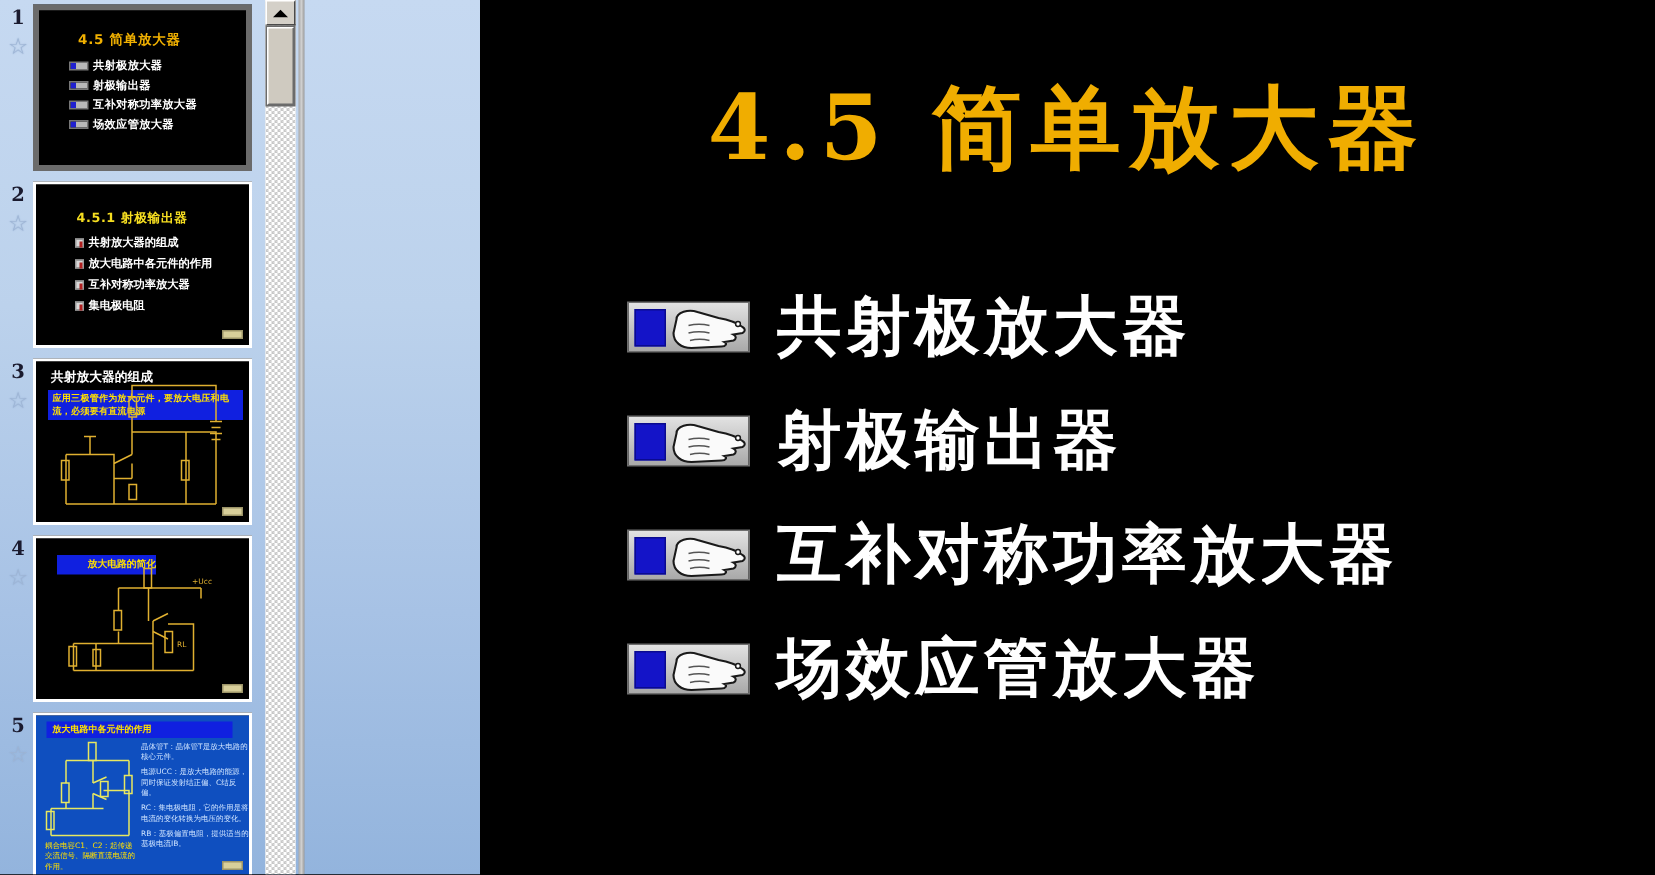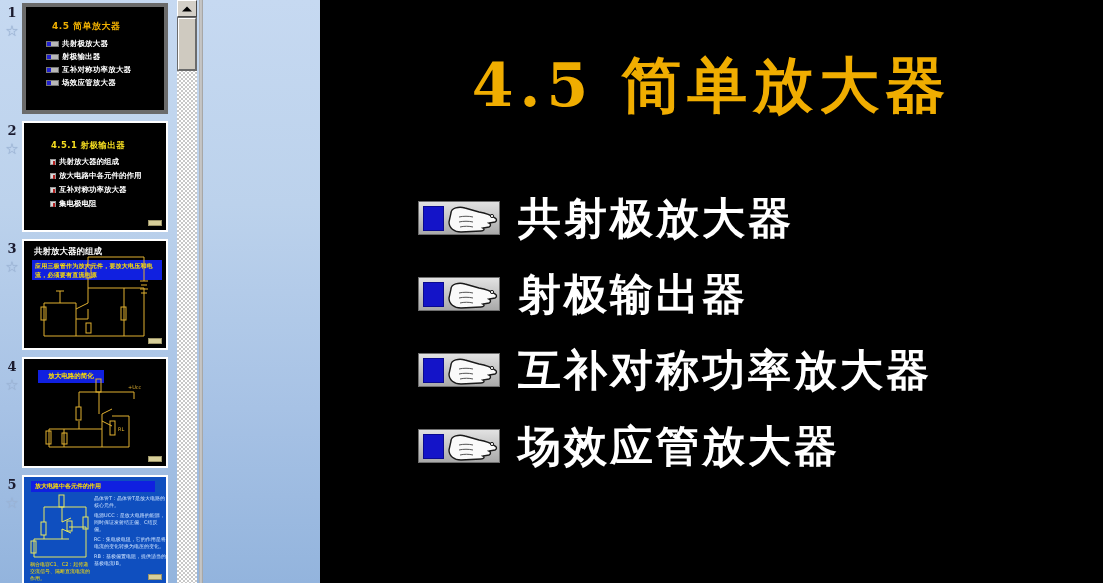--- a/index.html
+++ b/index.html
@@ -99,21 +99,21 @@
   }
   .t3-banner span {
     display:block; font-size:6px; font-weight:bold; color:#ffe000;
     line-height:9px; letter-spacing:0.2px;
   }
   .circuit { position:absolute; inset:0; pointer-events:none; }
 
   
   .t4-banner {
     position:absolute; left:14px; top:11px; width:66px; height:13px;
-    background:#1020e0; display:flex; align-items:center; justify-content:center;
+    background:#1020e0; display:flex; align-items:center; justify-content:flex-end;
   }
   .t4-banner span { font-size:6.5px; font-weight:bold; color:#ffe000; white-space:nowrap; }
 
   
   .t5-banner {
     position:absolute; left:7px; top:4px; width:124px; height:11px;
     background:#1020e0; display:flex; align-items:center; padding-left:4px;
   }
   .t5-banner span { font-size:6px; font-weight:bold; color:#ffe000; white-space:nowrap; }
   .t5-right { position:absolute; left:70px; top:18px; width:72px; }

